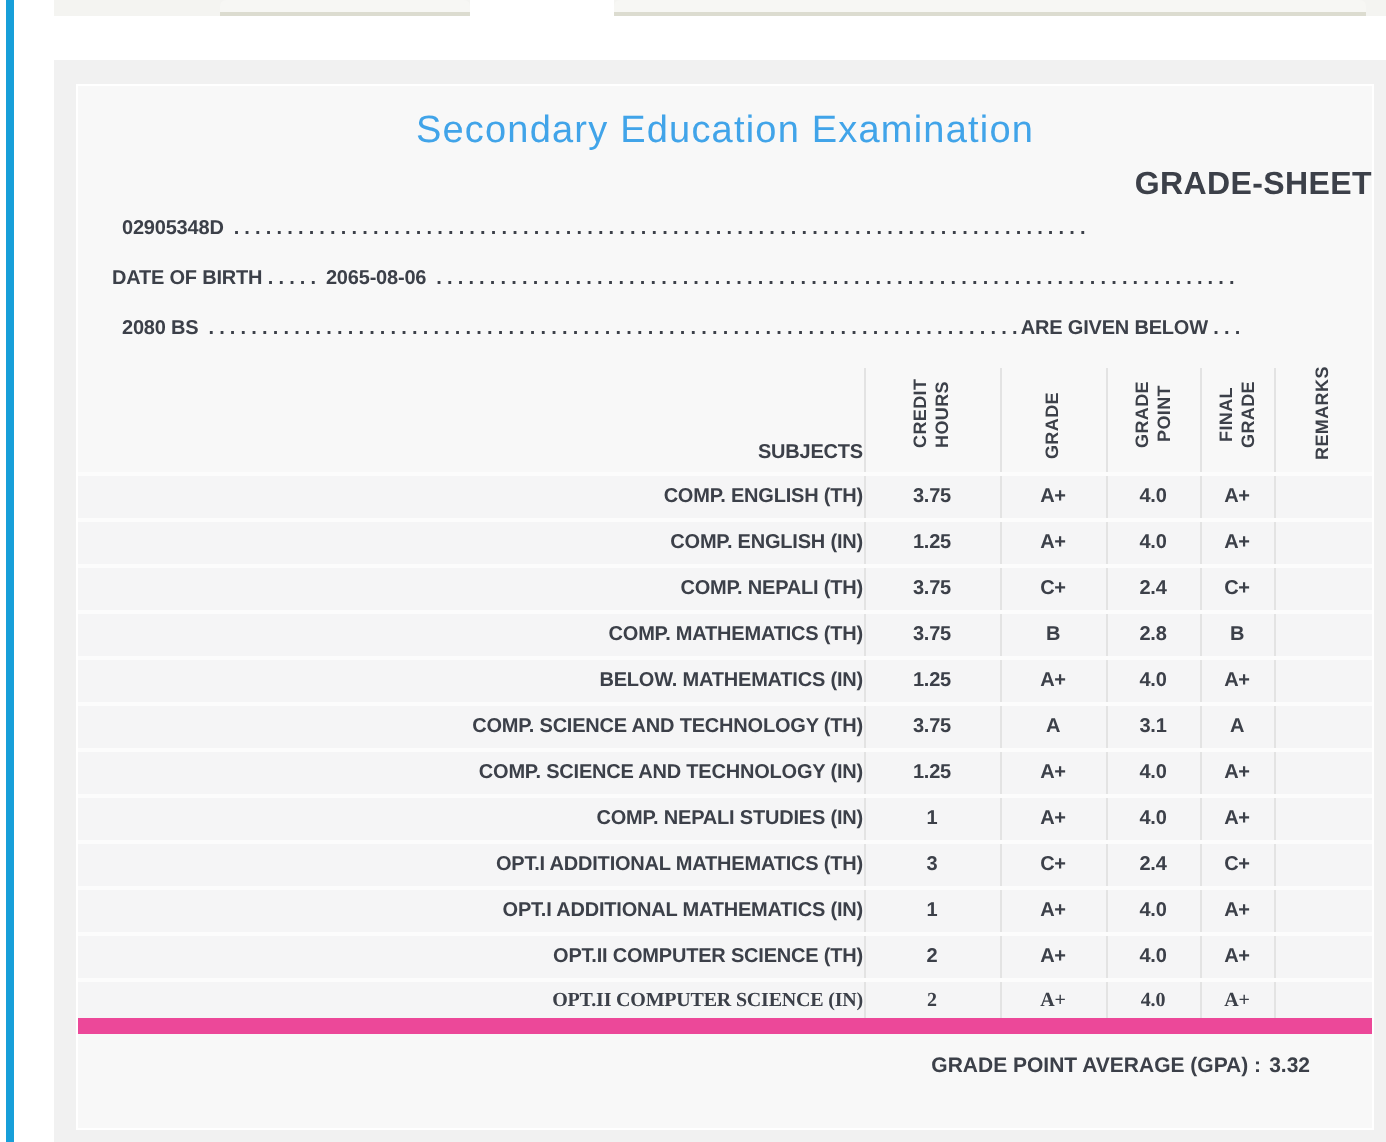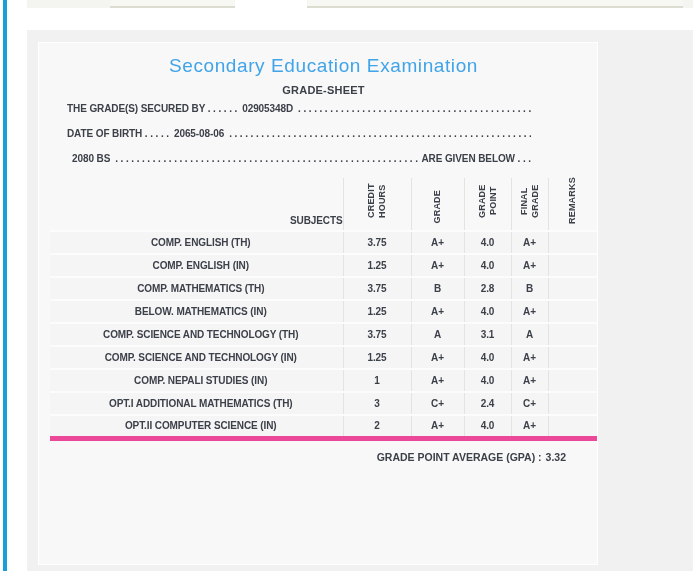--- a/index.html
+++ b/index.html
@@ -25,32 +25,31 @@
     border-radius: 3px 3px 0 0;
   }
   .input-stub.left  { left: 83px;  width: 125px; }
   .input-stub.right { left: 280px; width: 376px; }
   .topbar-gap { position: absolute; top: 0; left: 208px; width: 72px; height: 8px; background: #ffffff; }
   .page {
     position: absolute; left: 27px; top: 30px; width: 666px; height: 541px;
     background: #f1f1f1;
   }
   .card {
-    position: absolute; left: 11px; top: 12px; width: 560px; height: 523px;
+    position: absolute; left: 11px; top: 12px; width: 649px; height: 523px;
     background: #f8f8f8;
     border: 1px solid #ffffff;
-    padding-left: 11px;
   }
   .title {
     margin-top: 12px; text-align: center;
     font-size: 19px; font-weight: 400; color: #41a4e9; letter-spacing: 0.6px;
   }
   .subtitle {
-    margin-top: 7px; text-align: center;
-    font-size: 11px; font-weight: 700; color: #3c4049; letter-spacing: 0.2px;
+    margin-top: 7px; text-align: right;
+    font-size: 16px; font-weight: 700; color: #3c4049; letter-spacing: 0.2px;
   }
   .info-block { margin: 7px 66px 0 17px; }
   .info-line {
     display: flex; align-items: baseline;
     font-size: 10px; font-weight: 700; color: #3c4049;
     white-space: nowrap; height: 14px; margin-bottom: 11px;
     letter-spacing: -0.1px;
   }
   .info-line .part { flex: 0 0 auto; }
   .info-line .val  { flex: 0 0 auto; margin: 0 5px; }
@@ -71,25 +70,25 @@
     font-size: 9px; padding-bottom: 4px;
   }
   .grades th.subj-h { text-align: right; padding-left: 9px; font-size: 10px; }
   .grades th + th, .grades td + td { border-left: 1px solid #e3e3e3; }
   .vh {
     writing-mode: vertical-rl; transform: rotate(180deg);
     display: inline-block; max-height: 46px; line-height: 1.2;
     letter-spacing: 0.2px;
   }
   .grades tbody tr { border-top: 2px solid #fcfcfc; }
-  .grades tbody tr:last-child { border-bottom: 5px solid #ec4899; }
+  .grades tbody tr:last-child { border-bottom: 8px solid #ec4899; font-family: Liberation Serif, serif; }
   .grades tbody td {
     height: 23px; background: #f5f5f6; text-align: center; padding: 0;
   }
-  .grades tbody td.subj { text-align: center; padding-left: 9px; }
+  .grades tbody td.subj { text-align: right; padding-left: 9px; }
   .gpa-footer {
     margin-top: 10px; text-align: right; padding-right: 31px;
     font-size: 10.5px; font-weight: 700; color: #3c4049;
   }
   .gpa-footer .gpa-value { margin-left: 4px; }
 </style>
 </head>
 <body>
 
 <div class="accent-bar"></div>
@@ -101,21 +100,20 @@
 </div>
 
 <div class="page">
   <div class="card">
 
     <div class="title">Secondary Education Examination</div>
     <div class="subtitle">GRADE-SHEET</div>
 
     <div class="info-block">
       <div class="info-line">
-        <span class="part">THE GRADE(S) SECURED BY . . . . . .</span>
         <span class="val">02905348D</span>
         <span class="fill">. . . . . . . . . . . . . . . . . . . . . . . . . . . . . . . . . . . . . . . . . . . . . . . . . . . . . . . . . . . . . . . . . . . . . . . . . . . . . . . .</span>
       </div>
       <div class="info-line">
         <span class="part">DATE OF BIRTH . . . . .</span>
         <span class="val">2065-08-06</span>
         <span class="fill">. . . . . . . . . . . . . . . . . . . . . . . . . . . . . . . . . . . . . . . . . . . . . . . . . . . . . . . . . . . . . . . . . . . . . . . . . . . . . . . .</span>
       </div>
       <div class="info-line">
         <span class="val">2080 BS</span>
@@ -154,20 +152,28 @@
           </tr>
           <tr>
             <td class="subj">COMP. ENGLISH (IN)</td>
             <td>1.25</td>
             <td>A+</td>
             <td>4.0</td>
             <td>A+</td>
             <td></td>
           </tr>
           <tr>
+            <td class="subj">COMP. NEPALI (TH)</td>
+            <td>3.75</td>
+            <td>C+</td>
+            <td>2.4</td>
+            <td>C+</td>
+            <td></td>
+          </tr>
+          <tr>
             <td class="subj">COMP. MATHEMATICS (TH)</td>
             <td>3.75</td>
             <td>B</td>
             <td>2.8</td>
             <td>B</td>
             <td></td>
           </tr>
           <tr>
             <td class="subj">BELOW. MATHEMATICS (IN)</td>
             <td>1.25</td>
@@ -202,20 +208,36 @@
           </tr>
           <tr>
             <td class="subj">OPT.I ADDITIONAL MATHEMATICS (TH)</td>
             <td>3</td>
             <td>C+</td>
             <td>2.4</td>
             <td>C+</td>
             <td></td>
           </tr>
           <tr>
+            <td class="subj">OPT.I ADDITIONAL MATHEMATICS (IN)</td>
+            <td>1</td>
+            <td>A+</td>
+            <td>4.0</td>
+            <td>A+</td>
+            <td></td>
+          </tr>
+          <tr>
+            <td class="subj">OPT.II COMPUTER SCIENCE (TH)</td>
+            <td>2</td>
+            <td>A+</td>
+            <td>4.0</td>
+            <td>A+</td>
+            <td></td>
+          </tr>
+          <tr>
             <td class="subj">OPT.II COMPUTER SCIENCE (IN)</td>
             <td>2</td>
             <td>A+</td>
             <td>4.0</td>
             <td>A+</td>
             <td></td>
           </tr>
         </tbody>
     </table>
 

